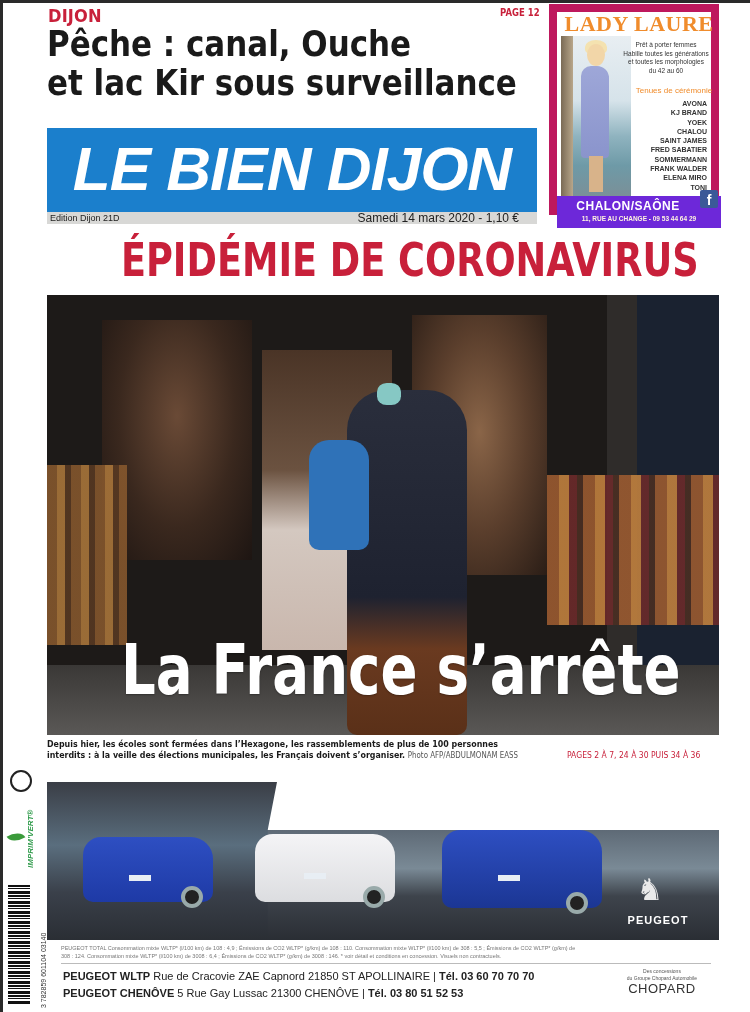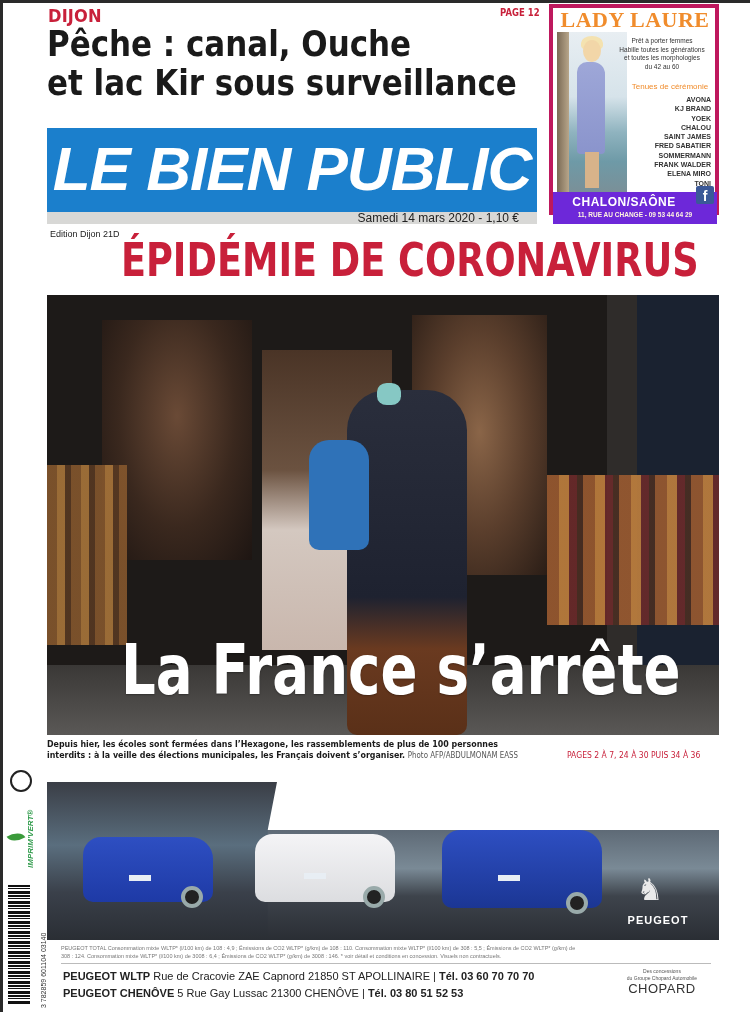--- a/index.html
+++ b/index.html
@@ -16,26 +16,26 @@
     .teaser-headline { position: absolute; left: 47px; top: 24px; width: 500px; font-family: "DejaVu Sans", sans-serif;
                        font-weight: bold; font-size: 36px; line-height: 39px; color: #1a1a1a;
                        transform: scaleX(0.86); transform-origin: left; white-space: nowrap; }
 
     
     .masthead { position: absolute; left: 47px; top: 128px; width: 490px; height: 84px; background: #1b7fcc; }
     .masthead-title { position: absolute; left: 0; top: 8px; width: 490px; text-align: center;
                       font-family: "Liberation Sans", sans-serif; font-weight: bold; font-style: italic;
                       font-size: 62px; color: #ffffff; letter-spacing: -1px; transform: scaleX(1.0); line-height: 66px; }
     .edition-bar { position: absolute; left: 47px; top: 212px; width: 490px; height: 12px; background: #d8d8d6; }
-    .edition { position: absolute; left: 3px; top: 16px; font-size: 9px; line-height: 12px; color: #222; }
+    .edition { position: absolute; left: 3px; top: 0; font-size: 9px; line-height: 12px; color: #222; }
     .issue-date { position: absolute; right: 18px; top: 0; font-size: 12px; line-height: 12px; color: #222; }
 
     
     .ad-ll { position: absolute; left: 549px; top: 4px; width: 170px; height: 211px; background: #ffffff;
-             border: 4px solid #be185d; }
+             border: 8px solid #be185d; }
     .ll-title { position: absolute; left: 0; top: -1px; width: 164px; text-align: center;
                 font-family: "Liberation Serif", serif; font-weight: bold; font-size: 22px; color: #f08c2c; letter-spacing: 0.5px; }
     .ll-photo { position: absolute; left: 4px; top: 24px; width: 70px; height: 162px;
                 background: linear-gradient(180deg, #e8eef2 0%, #d6e3ea 40%, #8fb3bf 62%, #6e9aa7 80%, #7b8f97 100%); overflow: hidden; }
     .ll-photo .wall { position: absolute; left: 0; top: 0; width: 12px; height: 162px; background: linear-gradient(90deg, #7a6a55, #b8a68a); }
     .ll-photo .dress { position: absolute; left: 20px; top: 30px; width: 28px; height: 92px;
                        background: linear-gradient(180deg, #9ea7d8, #8a94cc); border-radius: 10px 12px 4px 4px; }
     .ll-photo .head { position: absolute; left: 26px; top: 8px; width: 18px; height: 22px; background: #f2d6a8; border-radius: 50%; }
     .ll-photo .hair { position: absolute; left: 24px; top: 4px; width: 22px; height: 14px; background: #f4e2b0; border-radius: 50% 50% 30% 30%; }
     .ll-photo .legs { position: absolute; left: 28px; top: 120px; width: 14px; height: 36px; background: #d8b38a; }
@@ -122,21 +122,21 @@
 <div class="frame"></div>
 
 <div class="kicker">DIJON</div>
 <div class="page-ref">PAGE 12</div>
 <div class="teaser-headline">
   <div>Pêche : canal, Ouche</div>
   <div>et lac Kir sous surveillance</div>
 </div>
 
 <div class="masthead">
-  <div class="masthead-title">LE BIEN PUBLIC</div>
+  <div class="masthead-title">LE BIEN DIJON</div>
 </div>
 <div class="edition-bar">
   <span class="edition">Edition Dijon 21D</span>
   <span class="issue-date">Samedi 14 mars 2020 - 1,10 €</span>
 </div>
 
 <div class="ad-ll">
   <div class="ll-title">LADY LAURE</div>
   <div class="ll-photo">
     <div class="wall"></div>

